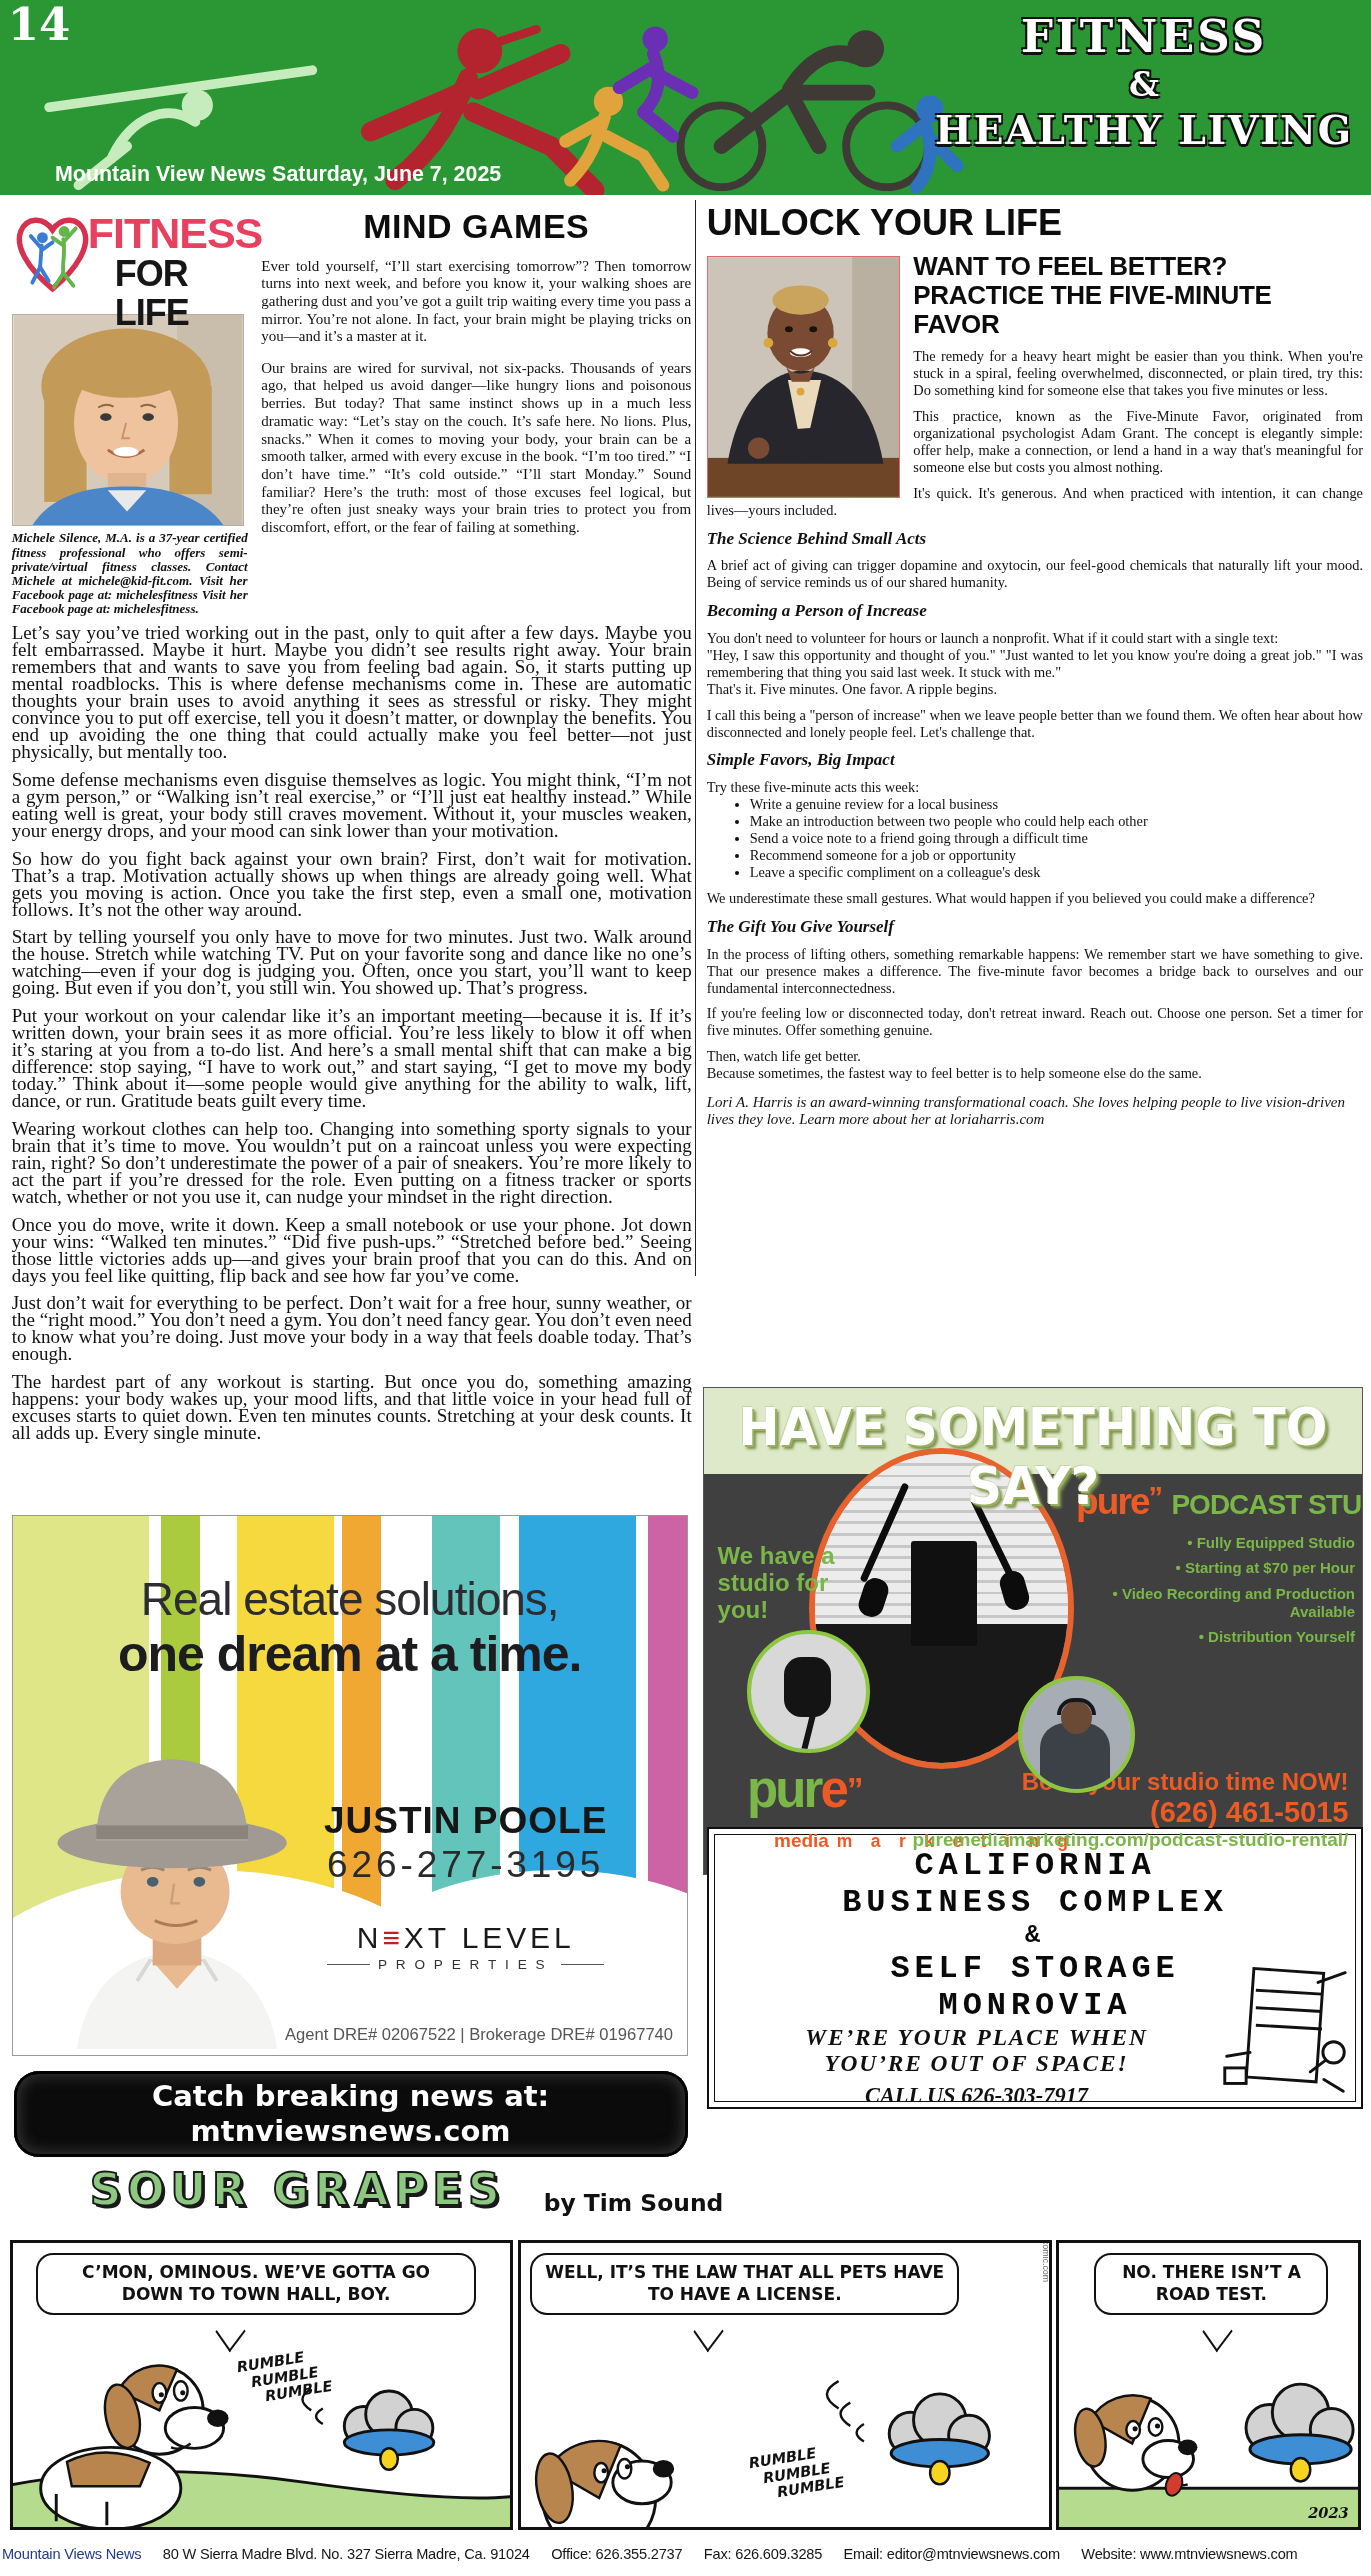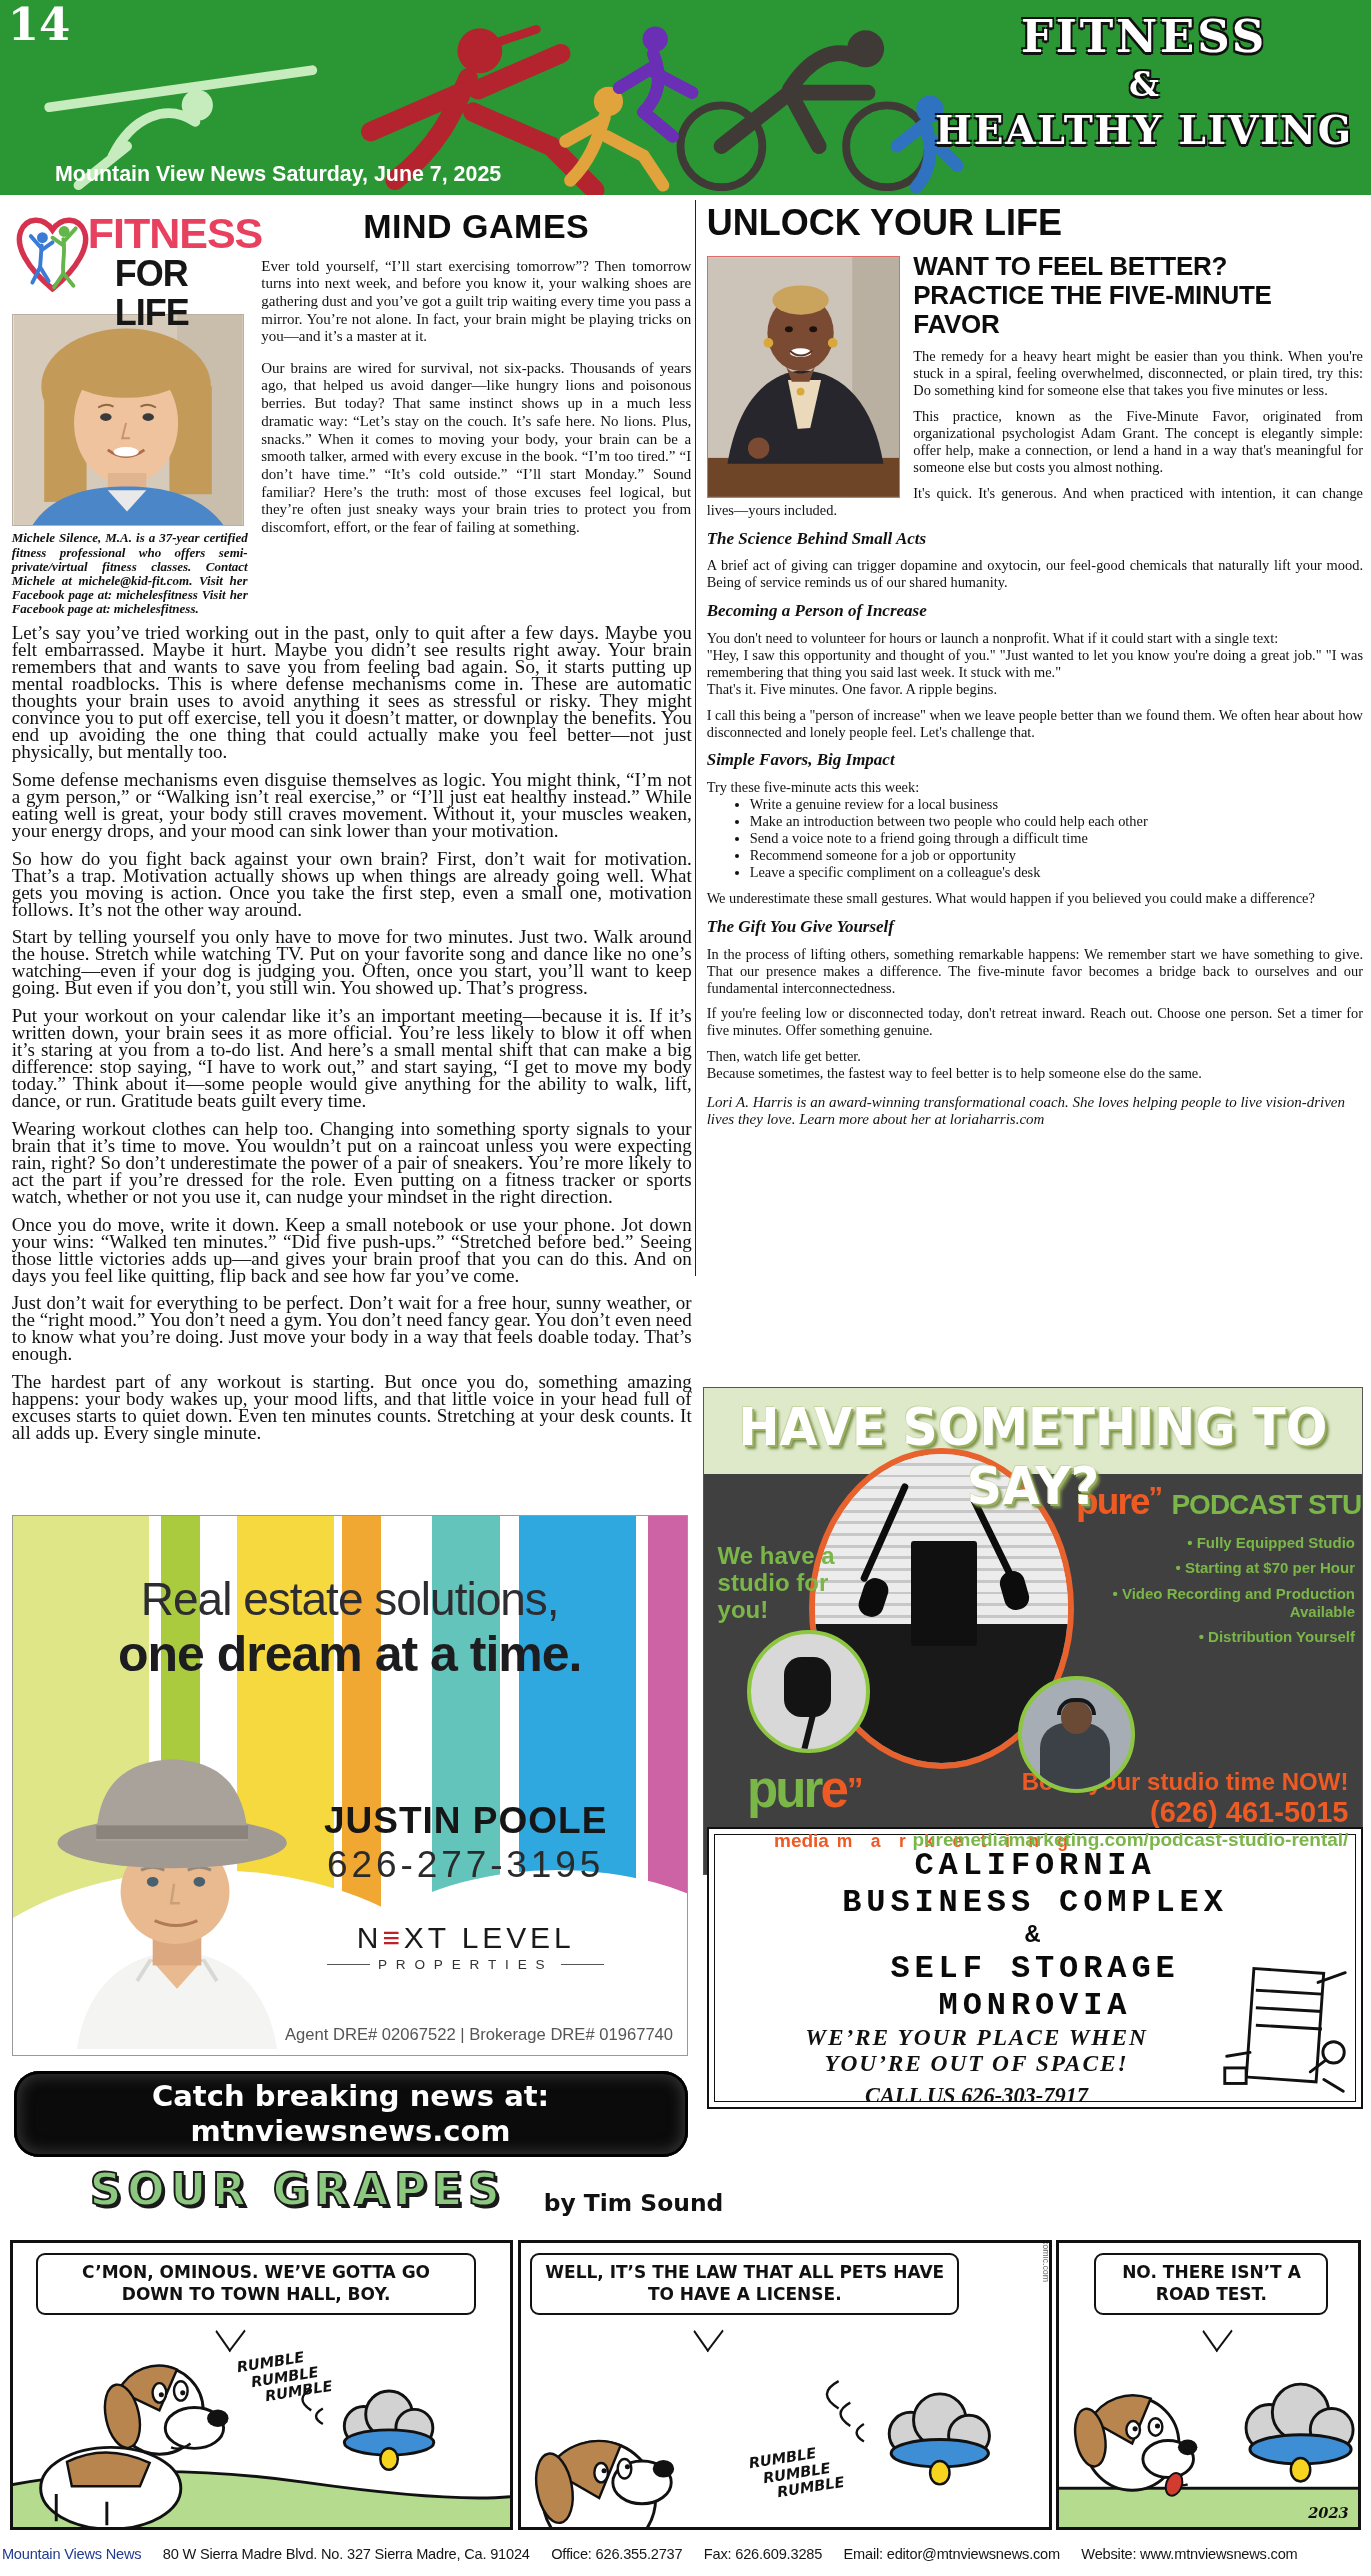--- a/index.html
+++ b/index.html
@@ -163,21 +163,21 @@
   .comic { position:absolute; left:9.7px; top:2164px; width:1354px; }
   .comic-title { position:absolute; left:80px; top:0; font-family:"DejaVu Sans",sans-serif; font-weight:bold;
                  font-size:44px; letter-spacing:5.8px; color:#8cc87f;
                  -webkit-text-stroke:1.9px #1a1a1a; text-shadow:2.9px 2.9px 0 #1a1a1a; }
   .comic-by { position:absolute; left:534px; top:25px; font-family:"DejaVu Sans",sans-serif; font-weight:bold;
               font-size:23.4px; color:#111; }
   .panels { position:absolute; left:0; top:76px; display:flex; gap:4.9px; }
   .panel { position:relative; height:290px; border:3.4px solid #111; background:#fff; overflow:hidden; }
   .panel svg { position:absolute; left:0; top:0; }
   .p1 { width:503px; } .p2 { width:534px; } .p3 { width:305px; }
-  .bubble { position:absolute; background:#fff; border:2.4px solid #111; border-radius:9px;
+  .bubble { position:absolute; background:#fff; border:2.4px solid #111; border-radius:17px;
             font-family:"DejaVu Sans",sans-serif; font-weight:bold; font-size:17px; line-height:21.4px;
             text-align:center; padding:7.8px 11.7px; z-index:3; }
   .tail { position:absolute; width:25px; height:25px; background:#fff; border-right:2.4px solid #111;
           border-bottom:2.4px solid #111; transform:rotate(55deg) skew(18deg); z-index:2; }
   .rumble { position:absolute; z-index:3; font-family:"DejaVu Sans",sans-serif; font-weight:bold; font-style:italic;
             font-size:14.6px; line-height:16.6px; transform:rotate(-9deg); color:#111; }
   .rumble span { display:block; }
   .rumble span:nth-child(2){ margin-left:11.7px; } .rumble span:nth-child(3){ margin-left:23.4px; }
   .credit-vert { position:absolute; right:-1.9px; top:39px; transform:rotate(90deg); transform-origin:right top;
                  font-family:"Liberation Sans",sans-serif; font-size:8.8px; color:#666; z-index:3; white-space:nowrap; }

